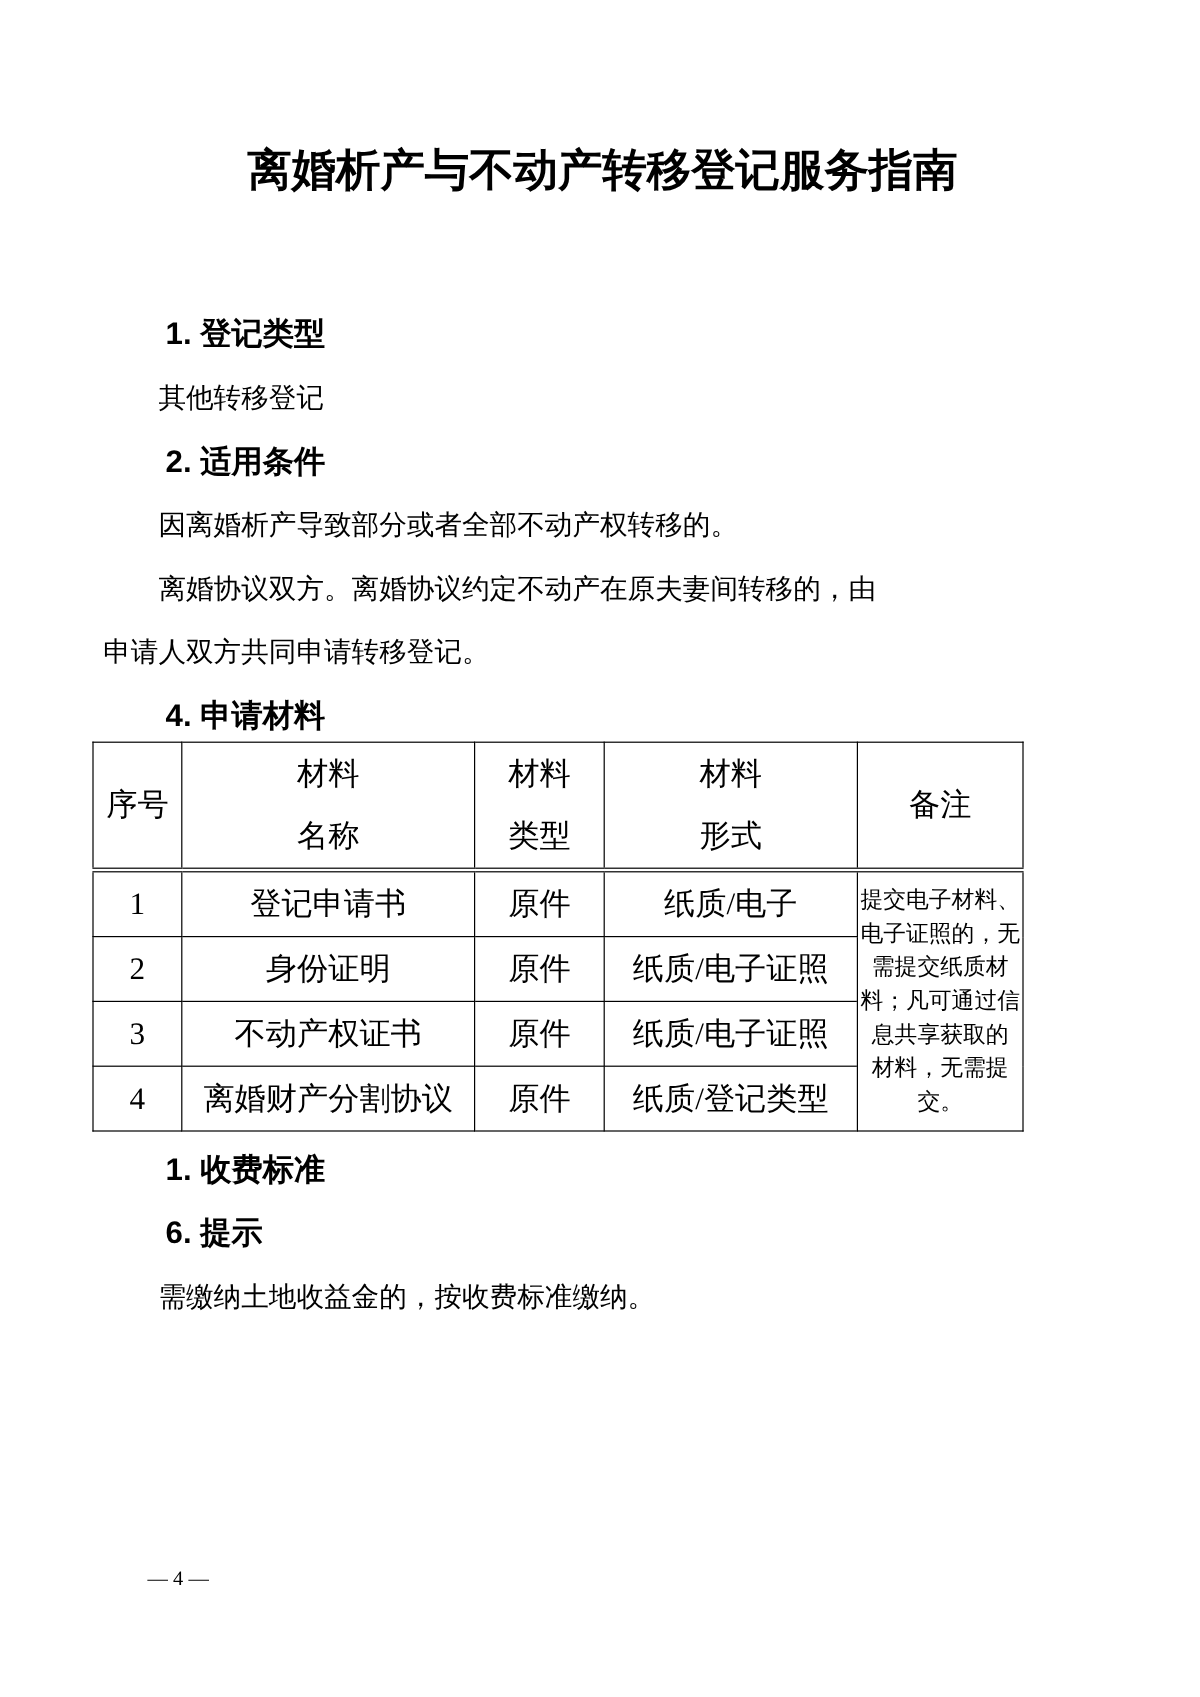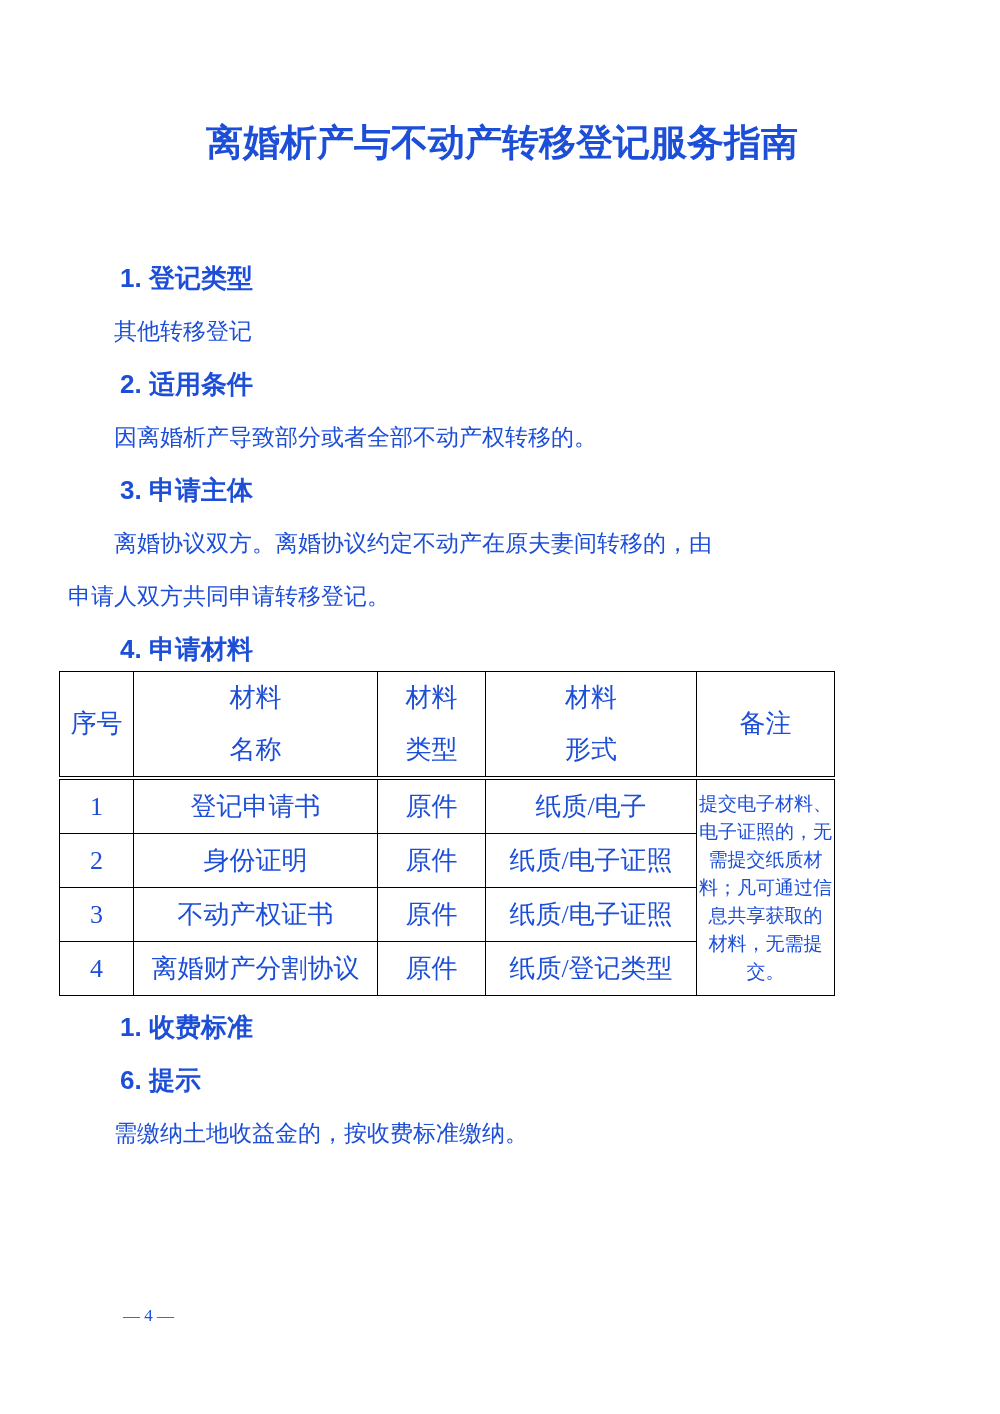--- a/index.html
+++ b/index.html
@@ -1,34 +1,34 @@
 <!DOCTYPE html>
 <html lang="zh"><head>
 <meta charset="utf-8">
 <style>
   html, body { margin: 0; padding: 0; background: #ffffff; }
   .page {
     position: relative;
     width: 1000px;
     height: 1414px;
     background: #ffffff;
-    color: #1d4ed8;
+    color: #000000;
     font-family: "Liberation Serif", "DejaVu Serif", serif;
     overflow: hidden;
   }
   .doc-title {
     margin: 118px 118px 0 122px;
     text-align: center;
     font-size: 37px;
     font-weight: 700;
     line-height: 50px;
     font-family: "Liberation Serif", "DejaVu Serif", serif;
     letter-spacing: 0px;
   }
-  .content { margin: 0 118px 0 68px; }
+  .content { margin: 0 118px 0 86px; }
   .sec-heading {
     margin: 0;
     font-size: 26px;
     font-weight: 700;
     font-family: "Liberation Sans", "DejaVu Sans", sans-serif;
     line-height: 53px;
     text-indent: 2em;
     white-space: pre-line;
   }
   .first-heading { margin-top: 84px; }
@@ -88,21 +88,20 @@
   <h1 class="doc-title">离婚析产与不动产转移登记服务指南</h1>
 
   <div class="content">
 
     <h2 class="sec-heading first-heading">1. 登记类型</h2>
     <p class="sec-body">其他转移登记</p>
 
     <h2 class="sec-heading">2. 适用条件</h2>
     <p class="sec-body">因离婚析产导致部分或者全部不动产权转移的。</p>
 
-    <h2 class="sec-heading">3. 申请主体</h2>
     <p class="sec-body">离婚协议双方。离婚协议约定不动产在原夫妻间转移的，由
 申请人双方共同申请转移登记。</p>
 
     <h2 class="sec-heading">4. 申请材料</h2>
 
     <table class="materials-table">
       <colgroup>
         <col style="width:74px">
         <col style="width:244px">
         <col style="width:108px">

